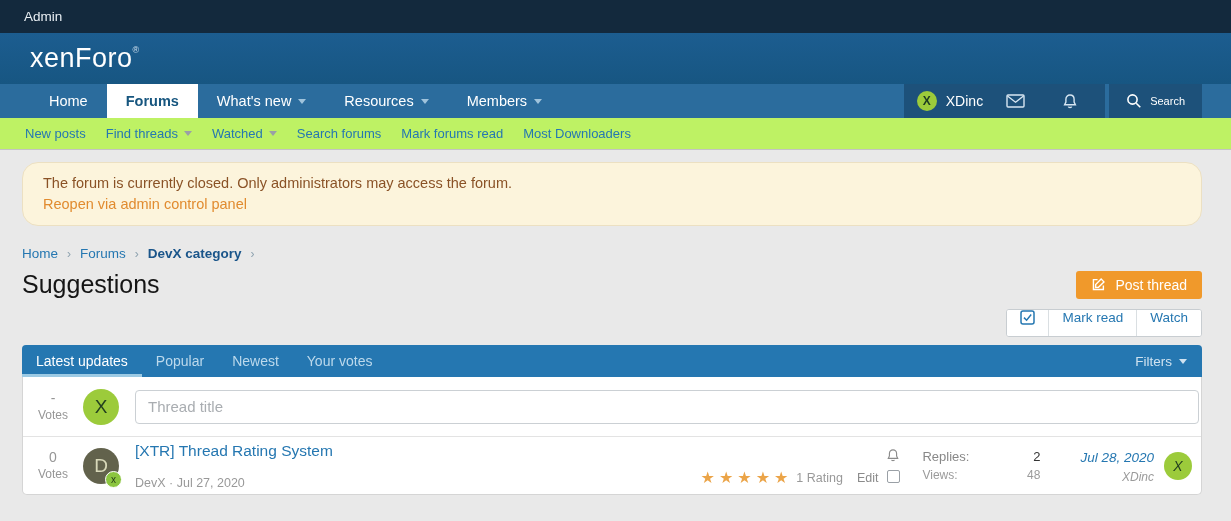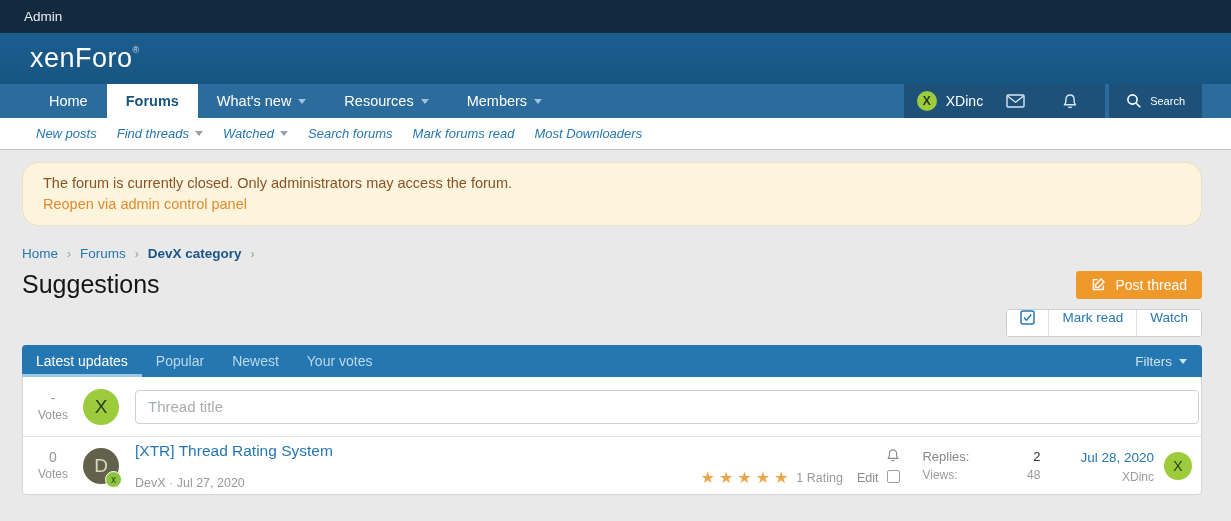--- a/index.html
+++ b/index.html
@@ -22,21 +22,21 @@
   .nav-tab.selected { background:#fff; color:#17567f; font-weight:bold; }
   .caret { width:0; height:0; border-left:4.5px solid transparent; border-right:4.5px solid transparent; border-top:5px solid #9fc3dc; }
   .nav-right { margin-left:auto; display:flex; margin-right:29px; }
   .user-block { background:#1d517a; display:flex; align-items:center; padding:0 13px; gap:9px; }
   .mini-avatar { width:20px; height:20px; border-radius:50%; background:#9ccb3b; color:#1d3a22; font-size:12px; font-weight:bold; display:flex; align-items:center; justify-content:center; cursor:pointer; }
   .user-name { color:#fff; font-size:14px; cursor:pointer; }
   .hdr-icon { padding:0 14px; display:flex; align-items:center; cursor:pointer; }
   .search-block { background:#1d517a; margin-left:4px; display:flex; align-items:center; gap:8px; padding:0 17px; color:#fff; font-size:11px; cursor:pointer; }
 
   
-  .sub-nav { height:32px; background:#ffffff; border-bottom:1px solid #c3c3c3; display:flex; align-items:center; padding-left:26px;font-style:italic; }
+  .sub-nav { height:32px; background:#bef264; border-bottom:1px solid #c3c3c3; display:flex; align-items:center; padding-left:15px; }
   .subnav-item { display:flex; align-items:center; gap:6px; padding:0 10px; color:#2577b1; font-size:13px; cursor:pointer; }
   .caret-gray { border-top-color:#9aa0a6; }
 
   
   .content { padding:0 29px 0 22px; }
 
   .notice { margin-top:12px; background:#fcf4dc; border:1px solid #ece0c2; border-radius:16px; padding:10px 20px; }
   .notice-line1 { color:#8a5226; font-size:14.5px; line-height:21px; }
   .notice-link { display:inline-block; color:#e18b2f; font-size:14.5px; line-height:21px; }
 
@@ -85,21 +85,21 @@
   .stars { color:#eba448; font-size:16px; letter-spacing:4px; line-height:14px; white-space:nowrap; }
   .rating-label { color:#999; font-size:12.5px; margin-left:4px; white-space:nowrap; }
   .edit-link { color:#8b8b8b; font-size:12.5px; margin-left:14px; }
   .watch-col { display:flex; flex-direction:column; align-items:center; margin-left:8px; gap:7px; align-self:center; }
   .checkbox-empty { width:13px; height:13px; border:1px solid #9aa0a6; border-radius:2px; background:#fff; cursor:pointer; }
   .stats { width:118px; flex:none; margin-left:22px; display:grid; grid-template-columns:auto 1fr; row-gap:4px; }
   .stat-lbl1 { color:#888; font-size:13px; }
   .stat-val1 { color:#333; font-size:13px; text-align:right; }
   .stat-lbl2 { color:#9b9b9b; font-size:12px; }
   .stat-val2 { color:#9b9b9b; font-size:12px; text-align:right; }
-  .lastpost { flex:none; margin-left:40px; display:flex; align-items:center; gap:10px; margin-right:9px; }
+  .lastpost { flex:none; margin-left:40px; display:flex; align-items:center; gap:10px; margin-right:9px;font-style:italic; }
   .lastpost-text { text-align:right; }
   .lastpost-date { color:#2577b1; font-size:13.5px; }
   .lastpost-user { color:#9b9b9b; font-size:12px; margin-top:4px; }
   .lastpost-avatar { width:28px; height:28px; border-radius:50%; background:#9ccb3b; color:#23401f; font-size:14px; display:flex; align-items:center; justify-content:center; cursor:pointer; }
 
   svg { display:block; }
 </style>
 </head>
 <body>
 

